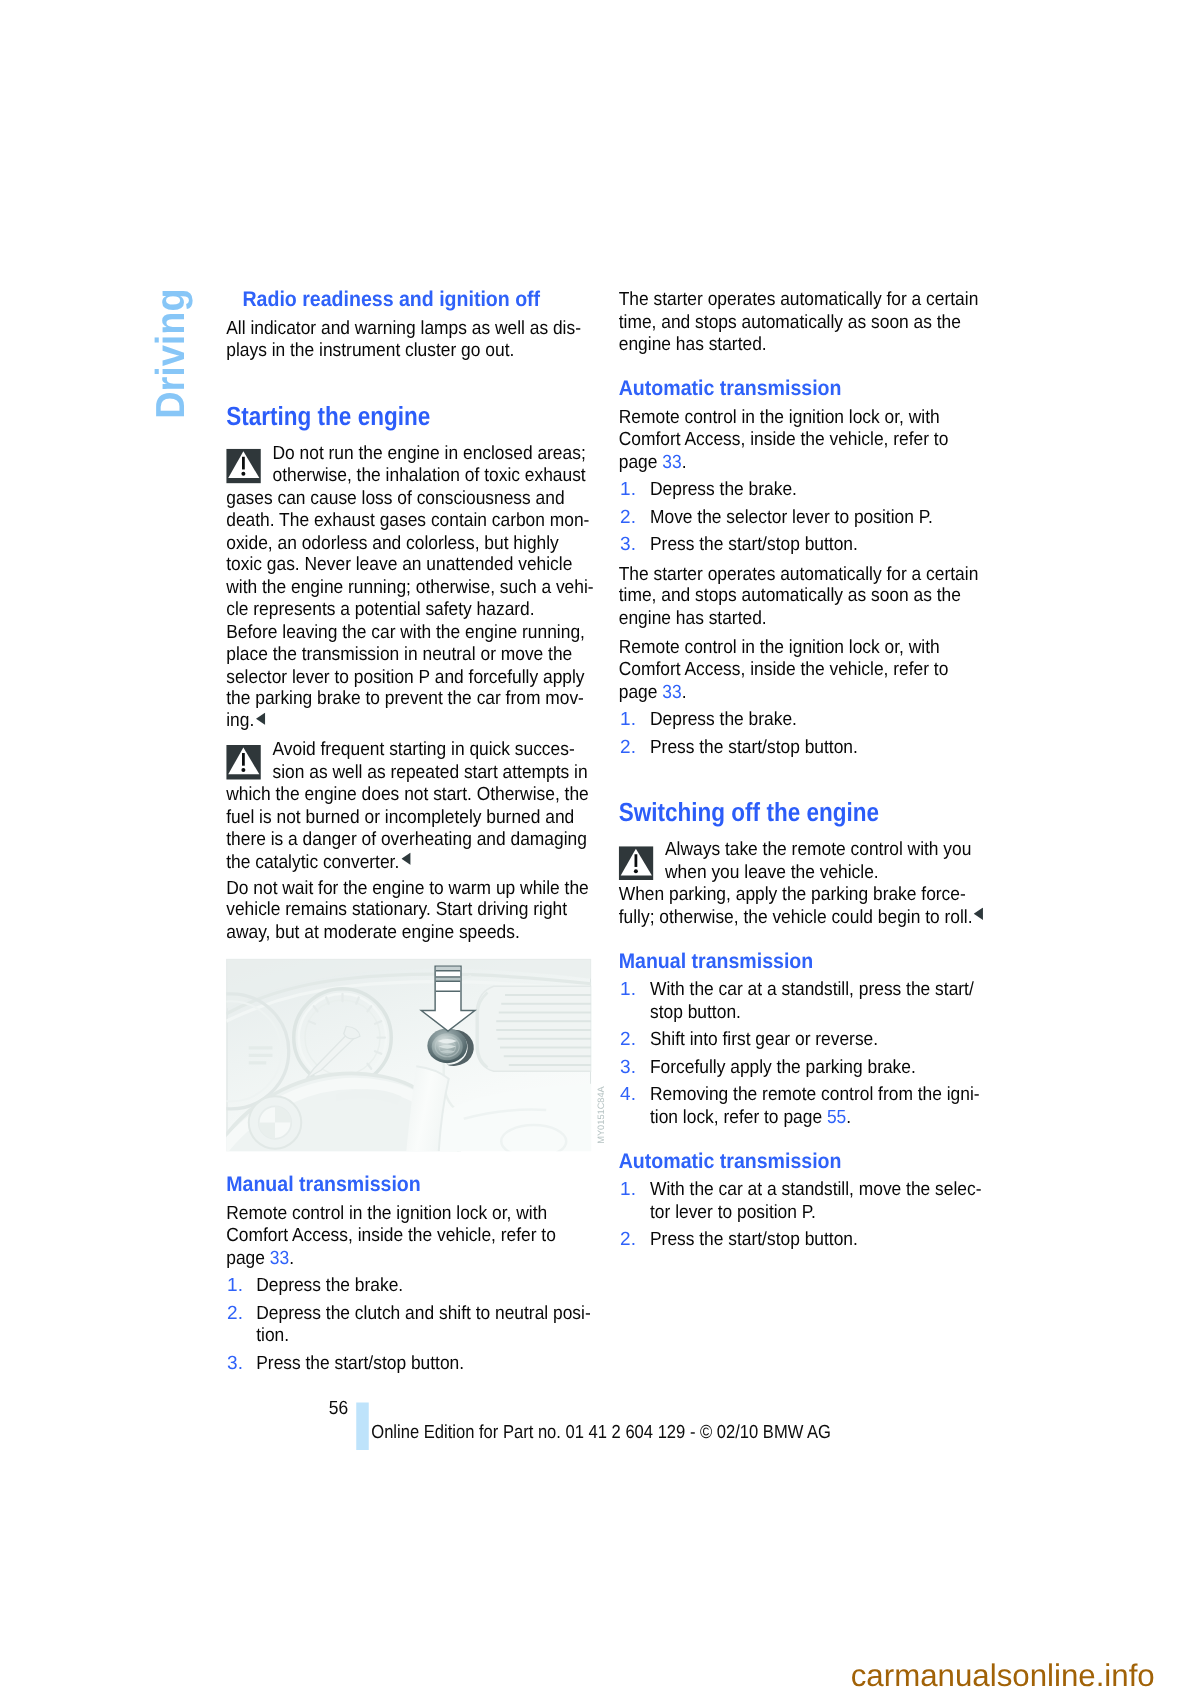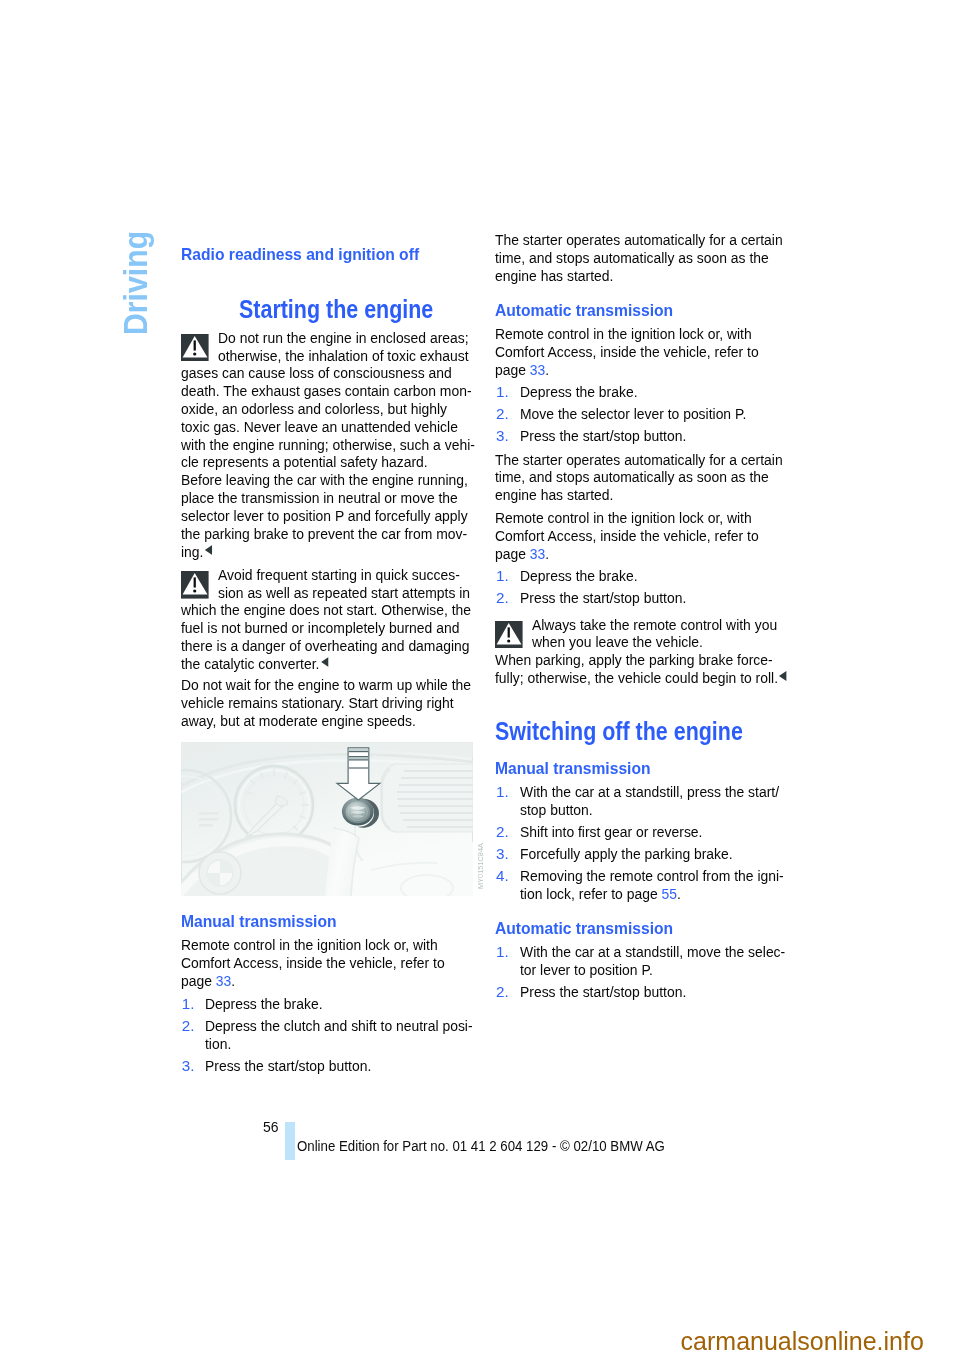--- a/index.html
+++ b/index.html
@@ -15,21 +15,21 @@
       white-space:nowrap;font-size:32.4px;line-height:40px;font-weight:bold;color:#87c6f7;
       text-align:left;}
   .chaptertab span i{font-style:normal;display:inline-block;transform:scaleX(0.934);transform-origin:0 50%;}
 
   .col{position:absolute;width:284px;top:231.2px;}
   #colL{left:181px;}
   #colR{left:495.4px;}
 
   .line{font-size:15.2px;line-height:17.83px;color:#080808;white-space:pre;height:17.83px;}
   .line > .sq{display:inline-block;transform:scaleX(0.916);transform-origin:0 50%;white-space:pre;}
-  .line.h1{font-size:25px;font-weight:bold;color:#2c5df9;line-height:22.5px;height:22.5px;text-align:right;}
+  .line.h1{font-size:21px;font-weight:bold;color:#2c5df9;line-height:22.5px;height:22.5px;}
   .line.h1 > .sq{transform:scaleX(0.858);}
   .line.h2{font-size:17.0px;font-weight:bold;color:#2f62f9;line-height:18.1px;height:18.1px;}
   .line.h2 > .sq{transform:scaleX(0.92);}
   .blue{color:#2f62f9;}
   .arrow{display:inline-block;width:8.1px;height:10px;margin-left:1.5px;vertical-align:baseline;position:relative;top:-1.6px;}
   .arrow svg{display:block;}
 
   .step{position:relative;padding-left:24.2px;}
   .step .num{position:absolute;left:0.7px;top:0;color:#2f62f9;}
   .warnicon{position:absolute;left:0;top:5.1px;width:27.6px;height:27.6px;}
@@ -50,22 +50,26 @@
 </head>
 <body>
 
 <div class="page">
 
   <div class="chaptertab">
     <span><i>Driving</i></span>
   </div>
 
   <div class="col" id="colL">
-      <div style="margin-top: 15px;">
+      <div style="margin-top: 0px; text-align: center;">
         <div class="line h2"><span class="sq"><span>Radio readiness and ignition off</span></span></div>
+      </div>
+      <div style="margin-top: 4.9px;">
+        <div class="line "><span class="sq"><span>All indicator and warning lamps as well as dis-</span></span></div>
+        <div class="line "><span class="sq"><span>plays in the instrument cluster go out.</span></span></div>
       </div>
       <div style="margin-top: 33.4px;">
         <div class="line h1"><span class="sq"><span>Starting the engine</span></span></div>
       </div>
       <div style="margin-top: 8.5px; position: relative;">
         <span class="warnicon"><svg viewBox="0 0 28 28" width="27.6" height="27.6">
             <rect x="0" y="0" width="28" height="28" fill="#2f373a"></rect>
             <polygon points="13.9,2.0 26.9,23.8 1.6,23.8" fill="#ffffff"></polygon>
             <rect x="12.8" y="6.5" width="2.25" height="10.3" fill="#0a0d0e"></rect>
             <circle cx="13.92" cy="20.3" r="1.62" fill="#0a0d0e"></circle>
@@ -276,37 +280,37 @@
       <div style="margin-top: 4.9px;">
         <div class="step">
           <span class="num line">1.</span>
           <div class="line "><span class="sq"><span>Depress the brake.</span></span></div>
         </div>
         <div class="step" style="margin-top: 4.17px;">
           <span class="num line">2.</span>
           <div class="line "><span class="sq"><span>Press the start/stop button.</span></span></div>
         </div>
       </div>
+      <div style="margin-top: 33.4px;">
+        <div class="line h1"><span class="sq"><span>Switching off the engine</span></span></div>
+      </div>
       <div style="margin-top: 8.5px; position: relative;">
         <span class="warnicon"><svg viewBox="0 0 28 28" width="27.6" height="27.6">
             <rect x="0" y="0" width="28" height="28" fill="#2f373a"></rect>
             <polygon points="13.9,2.0 26.9,23.8 1.6,23.8" fill="#ffffff"></polygon>
             <rect x="12.8" y="6.5" width="2.25" height="10.3" fill="#0a0d0e"></rect>
             <circle cx="13.92" cy="20.3" r="1.62" fill="#0a0d0e"></circle>
           </svg></span>
         <div class="line " style="padding-left: 37px;"><span class="sq"><span>Always take the remote control with you</span></span></div>
         <div class="line " style="padding-left: 37px;"><span class="sq"><span>when you leave the vehicle.</span></span></div>
         <div class="line "><span class="sq"><span>When parking, apply the parking brake force-</span></span></div>
         <div class="line "><span class="sq"><span>fully; otherwise, the vehicle could begin to roll.</span><span class="arrow"><svg viewBox="0 0 8.1 10" width="8.1" height="10">
                 <polygon points="8.1,0 8.1,10 0,5" fill="#2e393c"></polygon>
               </svg></span></span></div>
       </div>
-      <div style="margin-top: 33.4px;">
-        <div class="line h1"><span class="sq"><span>Switching off the engine</span></span></div>
-      </div>
       <div style="margin-top: 17.3px;">
         <div class="line h2"><span class="sq"><span>Manual transmission</span></span></div>
       </div>
       <div style="margin-top: 4.9px;">
         <div class="step">
           <span class="num line">1.</span>
           <div class="line "><span class="sq"><span>With the car at a standstill, press the start/</span></span></div>
           <div class="line "><span class="sq"><span>stop button.</span></span></div>
         </div>
         <div class="step" style="margin-top: 4.17px;">

